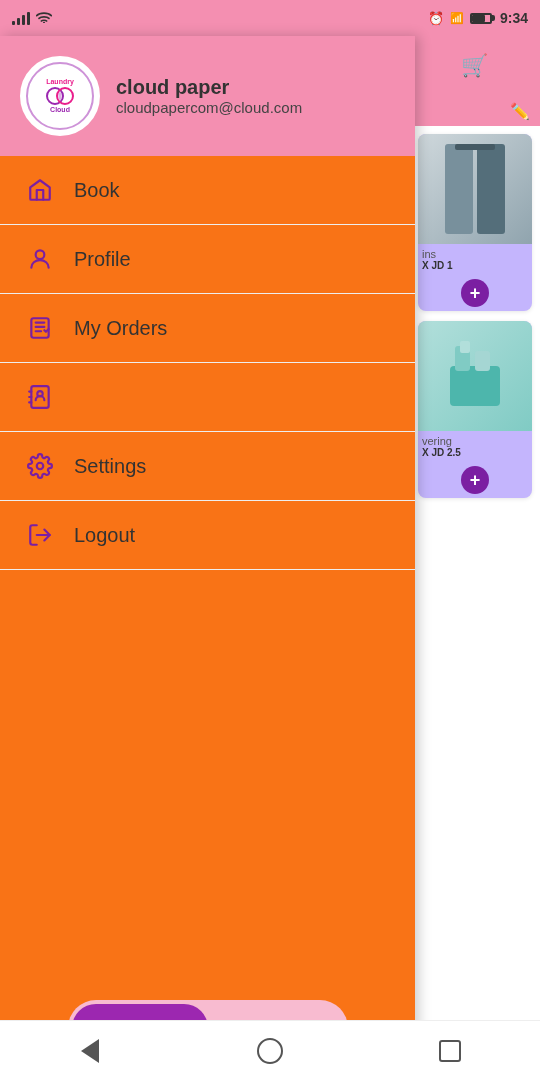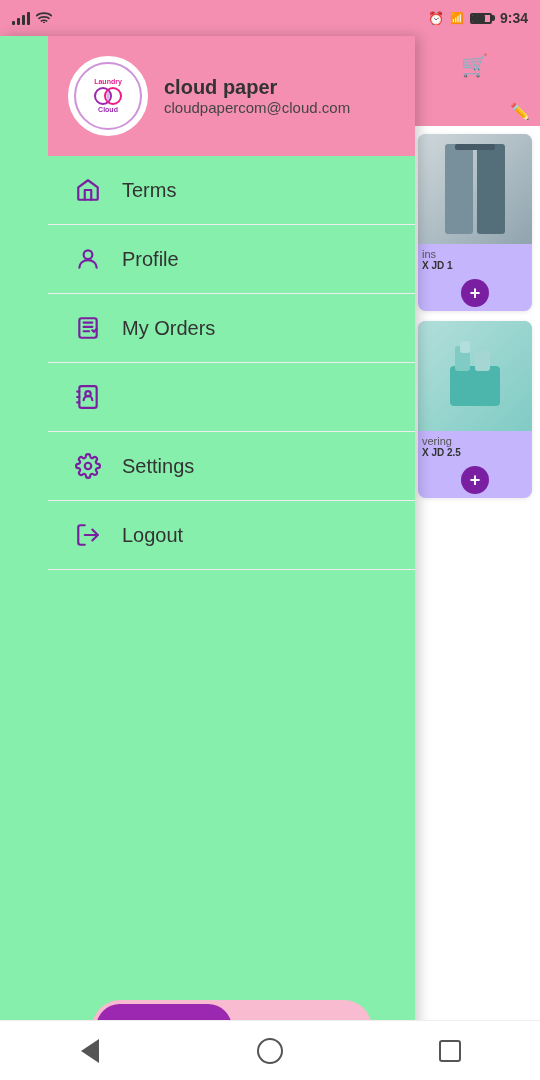--- a/index.html
+++ b/index.html
@@ -177,26 +177,25 @@
       cursor: pointer;
     }
 
     
     .drawer {
       position: absolute;
       left: 0;
       top: 0;
       width: 415px;
       height: 1044px;
-      background: #86efac;
+      background: #f97316;
       z-index: 10;
       display: flex;
       flex-direction: column;
       box-shadow: 4px 0 12px rgba(0,0,0,0.2);
-      padding-left: 48px;
     }
 
     .drawer-header {
       background: #f48fb1;
       padding: 20px 20px;
       display: flex;
       align-items: center;
       gap: 16px;
       min-height: 110px;
     }
@@ -477,21 +476,21 @@
 
     <ul class="menu-list">
 
       <li class="menu-item">
         <div class="menu-icon">
           <svg width="26" height="26" viewBox="0 0 24 24" fill="none" stroke="#7b1fa2" stroke-width="2" stroke-linecap="round" stroke-linejoin="round">
             <path d="M3 9.5L12 3l9 6.5V20a1 1 0 01-1 1H4a1 1 0 01-1-1V9.5z"></path>
             <path d="M9 21V12h6v9"></path>
           </svg>
         </div>
-        <span class="menu-label">Terms</span>
+        <span class="menu-label">Book</span>
       </li>
 
       <li class="menu-item">
         <div class="menu-icon">
           <svg width="26" height="26" viewBox="0 0 24 24" fill="none" stroke="#7b1fa2" stroke-width="2" stroke-linecap="round" stroke-linejoin="round">
             <circle cx="12" cy="8" r="4"></circle>
             <path d="M4 20c0-4 3.6-7 8-7s8 3 8 7"></path>
           </svg>
         </div>
         <span class="menu-label">Profile</span>

